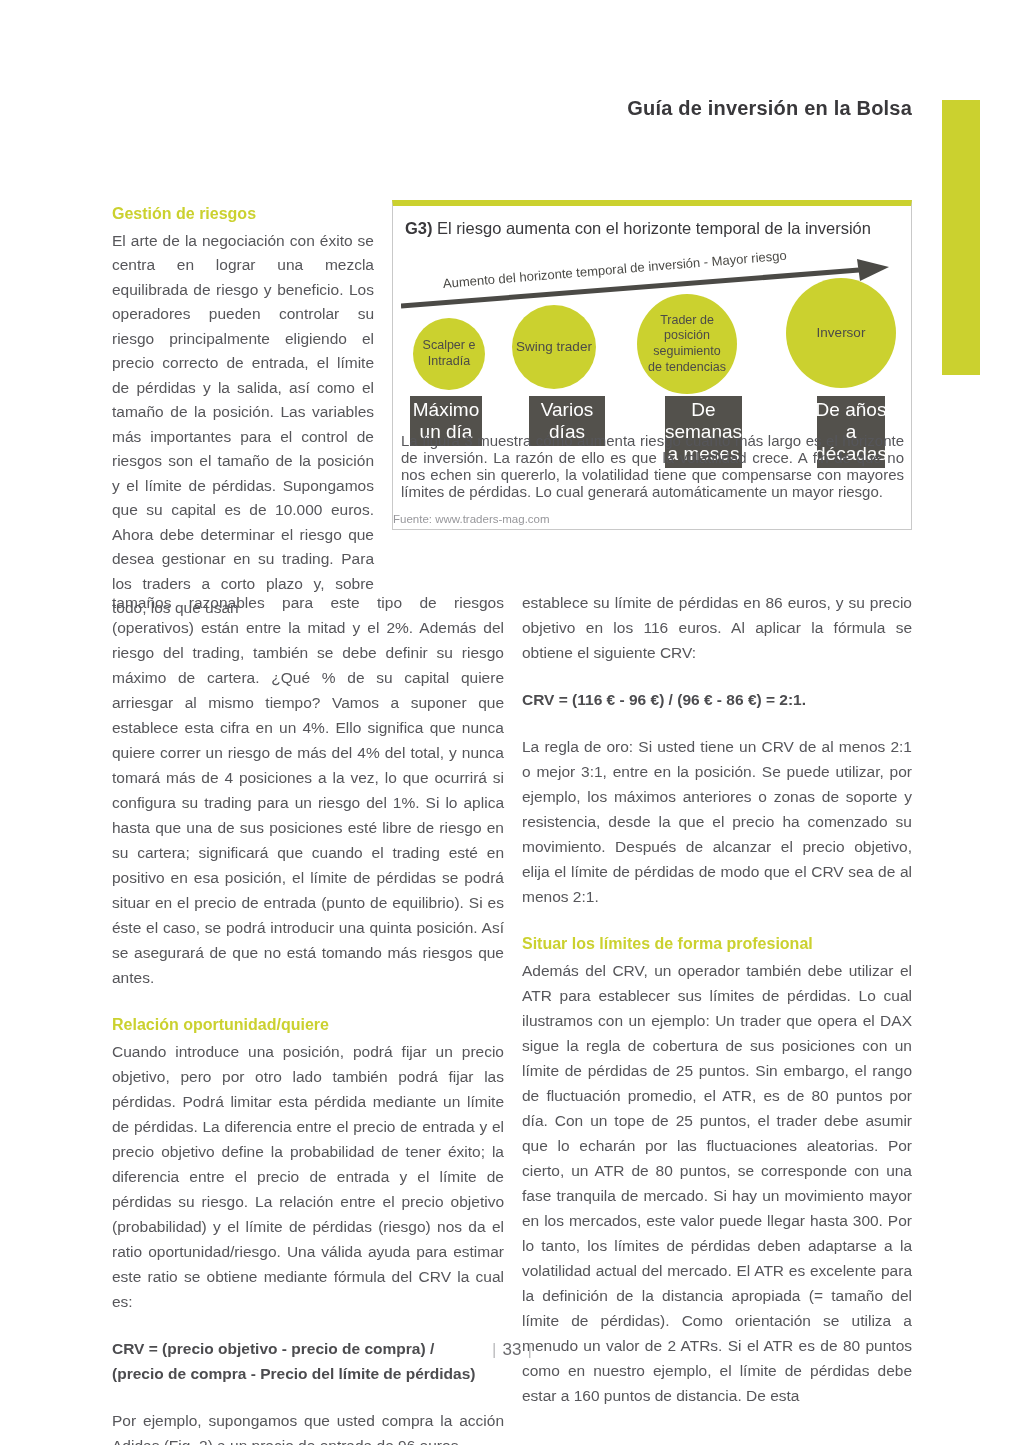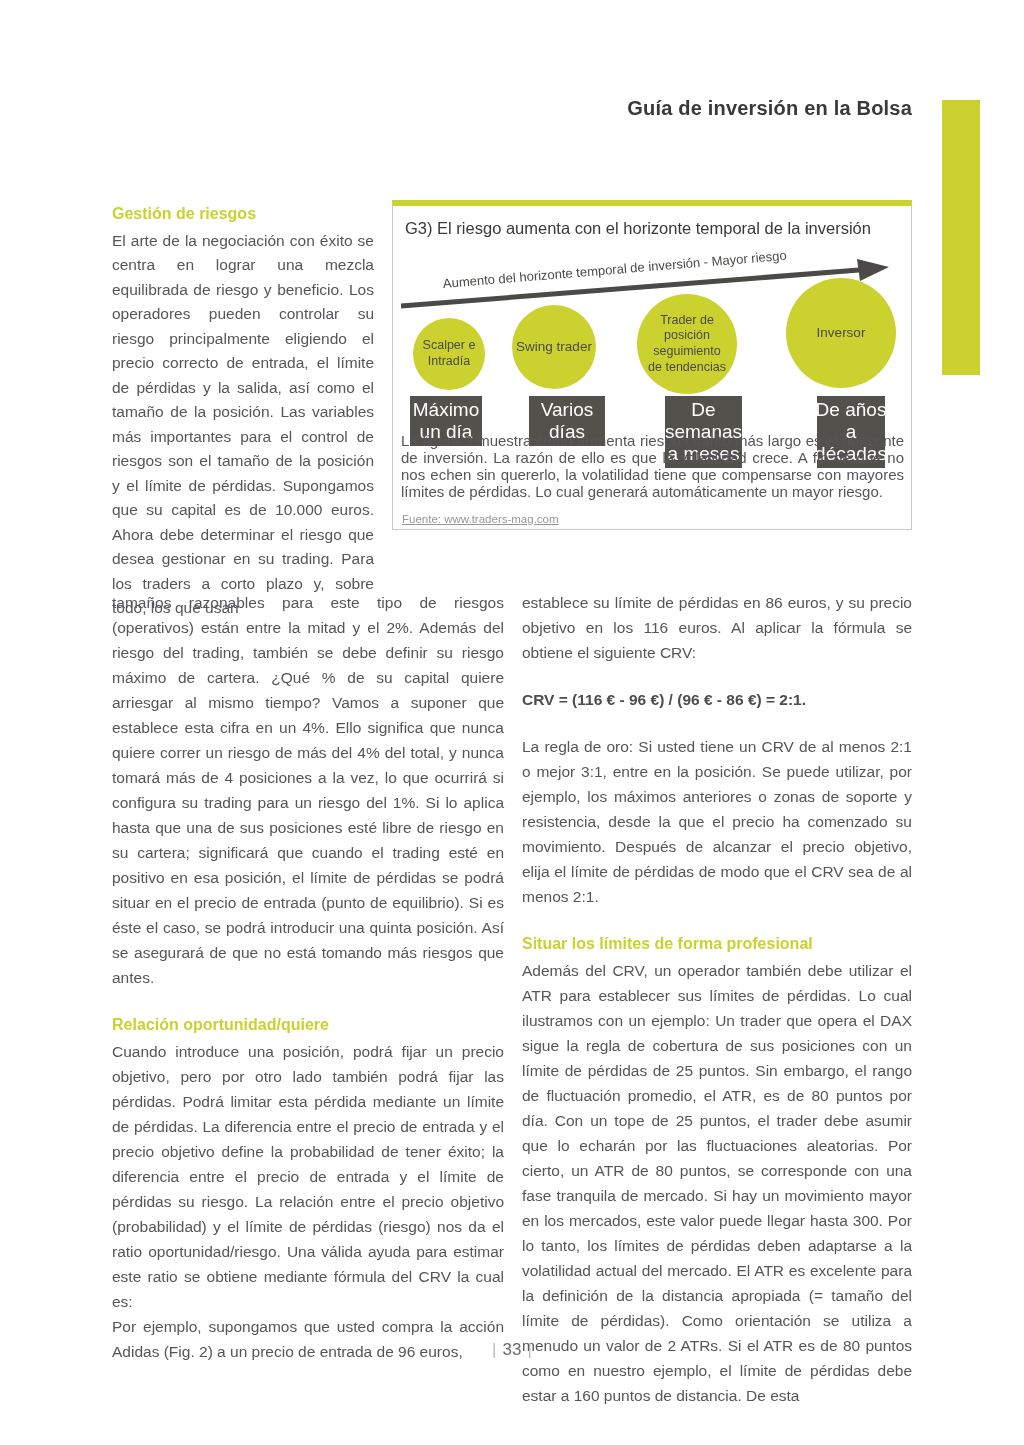--- a/index.html
+++ b/index.html
@@ -28,37 +28,37 @@
   .col-left{left:112px;top:590px;width:392px;}
   .col-right{left:522px;top:590px;width:390px;}
   .section-heading{font-size:16px;font-weight:bold;color:var(--accent);text-align:left;margin:0 0 2px 0;}
   .col-left .section-heading,.col-right .section-heading{margin-top:22px;}
   .formula{font-weight:bold;color:#4c4c4f;text-align:left;margin:22px 0 !important;}
   .formula span{display:block;}
 
   
   .figure-box{position:absolute;left:392px;top:200px;width:520px;height:330px;background:#fff;border:1px solid var(--border-gray);border-top:6px solid var(--accent);}
   .fig-title{position:absolute;left:12px;top:13px;font-size:16.5px;color:var(--title-text);}
-  .fig-title b{font-weight:normal;}
+  .fig-title b{font-weight:bold;}
   .fig-arrow{position:absolute;left:8px;top:50px;width:500px;height:58px;}
   .arrow-line{stroke:var(--arrow-gray);stroke-width:5;}
   .arrow-head{fill:var(--arrow-gray);}
   .arrow-label{position:absolute;left:50px;top:70px;width:400px;font-size:13px;color:var(--arrow-gray);transform:rotate(-4.7deg);transform-origin:0 50%;white-space:nowrap;}
   .stage-circle{position:absolute;border-radius:50%;background:var(--accent);display:flex;align-items:center;justify-content:center;text-align:center;color:#4c4b47;white-space:pre-line;line-height:1.25;}
   .circle-1{left:20px;top:112px;width:72px;height:72px;font-size:12.5px;}
   .circle-2{left:119px;top:99px;width:84px;height:84px;font-size:13.5px;}
   .circle-3{left:244px;top:88px;width:100px;height:100px;font-size:12.5px;}
   .circle-4{left:393px;top:72px;width:110px;height:110px;font-size:13.5px;}
   .duration-box{position:absolute;top:190px;min-height:26px;background:var(--box-gray);color:#ffffff;display:flex;align-items:center;justify-content:center;text-align:center;font-size:19px;line-height:1.15;white-space:pre-line;padding:3px 4px;margin-left:12px;}
   .dur-1{left:5px;width:72px;}
   .dur-2{left:124px;width:76px;}
   .dur-3{left:260px;width:77px;}
   .dur-4{left:412px;width:68px;}
   .fig-caption{position:absolute;left:8px;top:226px;width:503px;font-size:15px;line-height:17px;color:var(--body-text);text-align:justify;}
-  .fig-source{position:absolute;left:9px;top:307px;font-size:11.5px;color:var(--source-gray);text-decoration:underline;}
+  .fig-source{position:absolute;left:0;top:307px;font-size:11.5px;color:var(--source-gray);}
 
   
   .page-number{position:absolute;left:0;top:1340px;width:100%;text-align:center;font-size:17px;color:var(--page-number-gray);}
   .page-number .pipe{color:#bcbcbe;padding:0 6px;}
 </style>
 </head>
 <body>
 
 <div class="page">
 
@@ -99,20 +99,24 @@
 a décadas</div>
 
     <figcaption class="fig-caption">La figura 3 muestra cómo aumenta riesgo cuanto más largo es el horizonte de inversión. La razón de ello es que la volatilidad crece. A fin de que no nos echen sin quererlo, la volatilidad tiene que compensarse con mayores límites de pérdidas. Lo cual generará automáticamente un mayor riesgo.</figcaption>
     <div class="fig-source">Fuente: www.traders-mag.com</div>
   </figure>
 
   <section class="col col-left">
     <p>tamaños razonables para este tipo de riesgos (operativos) están entre la mitad y el 2%. Además del riesgo del trading, también se debe definir su riesgo máximo de cartera. ¿Qué % de su capital quiere arriesgar al mismo tiempo? Vamos a suponer que establece esta cifra en un 4%. Ello significa que nunca quiere correr un riesgo de más del 4% del total, y nunca tomará más de 4 posiciones a la vez, lo que ocurrirá si configura su trading para un riesgo del 1%. Si lo aplica hasta que una de sus posiciones esté libre de riesgo en su cartera; significará que cuando el trading esté en positivo en esa posición, el límite de pérdidas se podrá situar en el precio de entrada (punto de equilibrio). Si es éste el caso, se podrá introducir una quinta posición. Así se asegurará de que no está tomando más riesgos que antes.</p>
     <h2 class="section-heading">Relación oportunidad/quiere</h2>
     <p>Cuando introduce una posición, podrá fijar un precio objetivo, pero por otro lado también podrá fijar las pérdidas. Podrá limitar esta pérdida mediante un límite de pérdidas. La diferencia entre el precio de entrada y el precio objetivo define la probabilidad de tener éxito; la diferencia entre el precio de entrada y el límite de pérdidas su riesgo. La relación entre el precio objetivo (probabilidad) y el límite de pérdidas (riesgo) nos da el ratio oportunidad/riesgo. Una válida ayuda para estimar este ratio se obtiene mediante fórmula del CRV la cual es:</p>
+    <p class="formula">
+      <span>CRV = (precio objetivo - precio de compra) /</span>
+      <span>(precio de compra - Precio del límite de pérdidas)</span>
+    </p>
     <p>Por ejemplo, supongamos que usted compra la acción Adidas (Fig. 2) a un precio de entrada de 96 euros,</p>
   </section>
 
   <section class="col col-right">
     <p>establece su límite de pérdidas en 86 euros, y su precio objetivo en los 116 euros. Al aplicar la fórmula se obtiene el siguiente CRV:</p>
     <p class="formula">
       <span>CRV = (116 € - 96 €) / (96 € - 86 €) = 2:1.</span>
     </p>
     <p>La regla de oro: Si usted tiene un CRV de al menos 2:1 o mejor 3:1, entre en la posición. Se puede utilizar, por ejemplo, los máximos anteriores o zonas de soporte y resistencia, desde la que el precio ha comenzado su movimiento. Después de alcanzar el precio objetivo, elija el límite de pérdidas de modo que el CRV sea de al menos 2:1.</p>
     <h2 class="section-heading">Situar los límites de forma profesional</h2>

